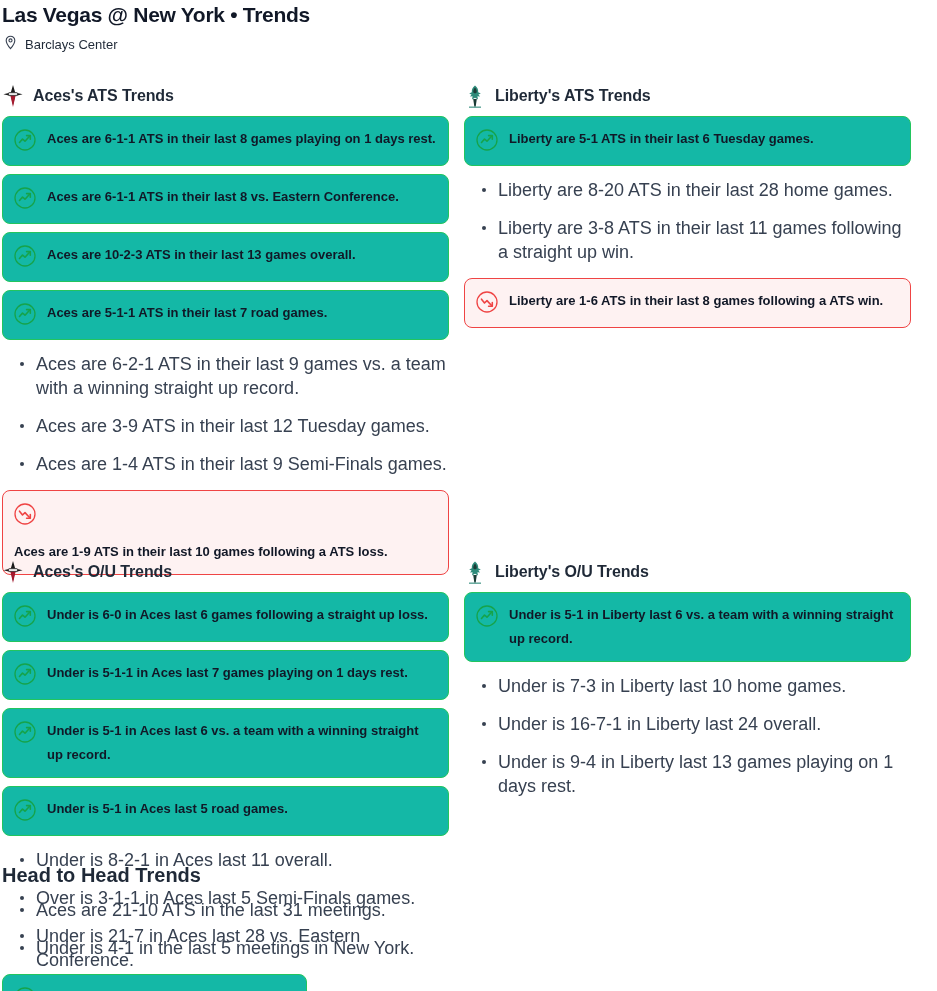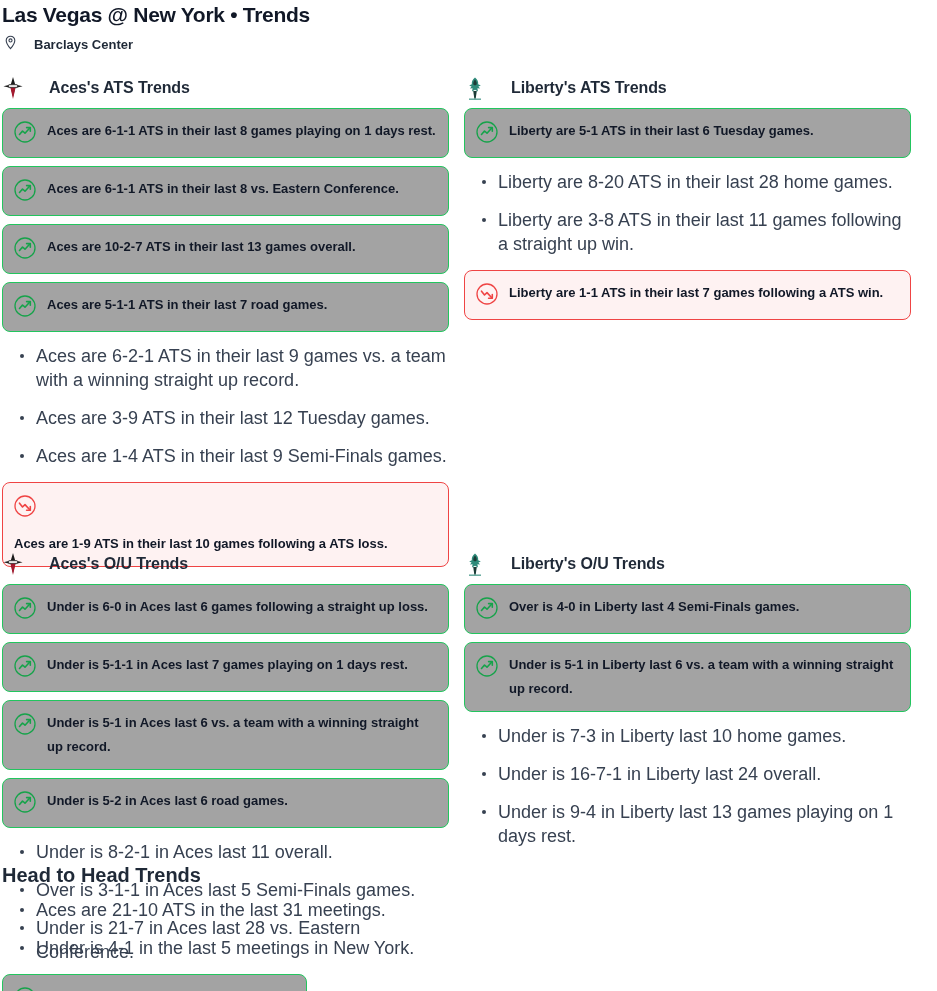--- a/index.html
+++ b/index.html
@@ -23,23 +23,22 @@
     font-weight: bold;
     color: #111827;
     letter-spacing: -0.3px;
     margin: 0;
     padding: 2px 0 0 2px;
     line-height: 26px;
   }
   .venue-row {
     display: flex;
     align-items: center;
-    gap: 17px;
+    gap: 8px;
     padding: 7px 0 0 4px;
-    font-weight: bold;
   }
   .venue-text {
     font-size: 13px;
     color: #1f2937;
     line-height: 16px;
   }
   .pin-icon { display:block; }
 
   
   .columns {
@@ -49,22 +48,22 @@
   .col {
     position: absolute;
     top: 0;
   }
   .col-left  { left: 2px;   width: 447px; }
   .col-right { left: 464px; width: 447px; }
 
   .section-head {
     display: flex;
     align-items: center;
-    gap: 25px;
-    margin: 8px 0 8px 0;
+    gap: 9px;
+    margin: 16px 0 8px 0;
     height: 24px;
   }
   .section-title {
     font-size: 16px;
     font-weight: bold;
     color: #1f2937;
     line-height: 20px;
     letter-spacing: -0.1px;
   }
 
@@ -75,21 +74,21 @@
   .card {
     display: flex;
     align-items: flex-start;
     gap: 11px;
     border-radius: 8px;
     padding: 10px 12px 10px 11px;
     margin-bottom: 8px;
   }
   .card.good {
     border: 1px solid #22c55e;
-    background: #a3a3a3;
+    background: #14b8a6;
   }
   .card.bad {
     border: 1px solid #ef4444;
     background: #fef2f2;
   }
   .card-text {
     font-size: 13px;
     font-weight: bold;
     color: #111827;
     line-height: 24px;
@@ -190,21 +189,21 @@
         <span class="card-text">Aces are 6-1-1 ATS in their last 8 vs. Eastern Conference.</span>
       </div>
       <div class="card good">
         <span class="card-icon">
           <svg width="22" height="22" viewBox="0 0 22 22">
               <circle cx="11" cy="11" r="10" fill="none" stroke="#16a34a" stroke-width="1.3"></circle>
               <polyline points="5.5,13.5 8.5,10 11,12.2 16,6.8" fill="none" stroke="#16a34a" stroke-width="1.6" stroke-linecap="round" stroke-linejoin="round"></polyline>
               <polyline points="12.6,6.6 16.3,6.6 16.3,10.2" fill="none" stroke="#16a34a" stroke-width="1.6" stroke-linecap="round" stroke-linejoin="round"></polyline>
             </svg>
         </span>
-        <span class="card-text">Aces are 10-2-7 ATS in their last 13 games overall.</span>
+        <span class="card-text">Aces are 10-2-3 ATS in their last 13 games overall.</span>
       </div>
       <div class="card good">
         <span class="card-icon">
           <svg width="22" height="22" viewBox="0 0 22 22">
               <circle cx="11" cy="11" r="10" fill="none" stroke="#16a34a" stroke-width="1.3"></circle>
               <polyline points="5.5,13.5 8.5,10 11,12.2 16,6.8" fill="none" stroke="#16a34a" stroke-width="1.6" stroke-linecap="round" stroke-linejoin="round"></polyline>
               <polyline points="12.6,6.6 16.3,6.6 16.3,10.2" fill="none" stroke="#16a34a" stroke-width="1.6" stroke-linecap="round" stroke-linejoin="round"></polyline>
             </svg>
         </span>
         <span class="card-text">Aces are 5-1-1 ATS in their last 7 road games.</span>
@@ -258,21 +257,21 @@
       </ul>
 
       <div class="card bad" style="margin-top:6px;">
         <span class="card-icon">
           <svg width="22" height="22" viewBox="0 0 22 22">
               <circle cx="11" cy="11" r="10" fill="none" stroke="#ef4444" stroke-width="1.3"></circle>
               <polyline points="5.5,8.2 8.5,12 11,9.6 16,15" fill="none" stroke="#ef4444" stroke-width="1.6" stroke-linecap="round" stroke-linejoin="round"></polyline>
               <polyline points="12.6,15.2 16.3,15.2 16.3,11.6" fill="none" stroke="#ef4444" stroke-width="1.6" stroke-linecap="round" stroke-linejoin="round"></polyline>
             </svg>
         </span>
-        <span class="card-text">Liberty are 1-1 ATS in their last 7 games following a ATS win.</span>
+        <span class="card-text">Liberty are 1-6 ATS in their last 8 games following a ATS win.</span>
       </div>
     </div>
 
     <div class="col col-left" style="top:476px;">
       <div class="section-head">
         <span class="logo">
           <svg class="logo" viewBox="0 0 22 24">
             <path d="M11 1 L13.2 8.4 L20.6 10.2 L13.2 12 L11 21 L8.8 12 L1.4 10.2 L8.8 8.4 Z" fill="#1b1b1b"></path>
             <path d="M11 10 L13.6 11.4 L11 23 L8.4 11.4 Z" fill="#a6192e"></path>
             <rect x="6.6" y="8.6" width="8.8" height="3" rx="0.6" fill="#e8e8e8" stroke="#1b1b1b" stroke-width="0.7"></rect>
@@ -312,21 +311,21 @@
         <span class="card-text">Under is 5-1 in Aces last 6 vs. a team with a winning straight up record.</span>
       </div>
       <div class="card good">
         <span class="card-icon">
           <svg width="22" height="22" viewBox="0 0 22 22">
               <circle cx="11" cy="11" r="10" fill="none" stroke="#16a34a" stroke-width="1.3"></circle>
               <polyline points="5.5,13.5 8.5,10 11,12.2 16,6.8" fill="none" stroke="#16a34a" stroke-width="1.6" stroke-linecap="round" stroke-linejoin="round"></polyline>
               <polyline points="12.6,6.6 16.3,6.6 16.3,10.2" fill="none" stroke="#16a34a" stroke-width="1.6" stroke-linecap="round" stroke-linejoin="round"></polyline>
             </svg>
         </span>
-        <span class="card-text">Under is 5-2 in Aces last 6 road games.</span>
+        <span class="card-text">Under is 5-1 in Aces last 5 road games.</span>
       </div>
 
       <ul class="trend-list list-gap-top">
         <li>Under is 8-2-1 in Aces last 11 overall.</li>
         <li>Over is 3-1-1 in Aces last 5 Semi-Finals games.</li>
         <li>Under is 21-7 in Aces last 28 vs. Eastern Conference.</li>
       </ul>
     </div>
 
     <div class="col col-right" style="top:476px;">
@@ -335,30 +334,20 @@
           <svg class="logo" viewBox="0 0 22 24">
             <path d="M11 1.5 C8.6 3.2 7.6 5.6 7.8 8.2 L5.2 9.6 L7.6 10.4 L6 12.6 L8.6 12.3 L8 15.6 L11 13.8 L14 15.6 L13.4 12.3 L16 12.6 L14.4 10.4 L16.8 9.6 L14.2 8.2 C14.4 5.6 13.4 3.2 11 1.5 Z" fill="#2e8b7a"></path>
             <path d="M11 3.4 C9.6 5 9.1 6.8 9.3 8.6 L11 9.6 L12.7 8.6 C12.9 6.8 12.4 5 11 3.4 Z" fill="#1b3b36"></path>
             <path d="M9.2 15 L12.8 15 L11.8 21.8 L11 23.4 L10.2 21.8 Z" fill="#1b3b36"></path>
             <rect x="5" y="22.6" width="12" height="1.1" fill="#2e8b7a"></rect>
           </svg>
         </span>
         <span class="section-title">Liberty's O/U Trends</span>
       </div>
 
-      <div class="card good">
-        <span class="card-icon">
-          <svg width="22" height="22" viewBox="0 0 22 22">
-              <circle cx="11" cy="11" r="10" fill="none" stroke="#16a34a" stroke-width="1.3"></circle>
-              <polyline points="5.5,13.5 8.5,10 11,12.2 16,6.8" fill="none" stroke="#16a34a" stroke-width="1.6" stroke-linecap="round" stroke-linejoin="round"></polyline>
-              <polyline points="12.6,6.6 16.3,6.6 16.3,10.2" fill="none" stroke="#16a34a" stroke-width="1.6" stroke-linecap="round" stroke-linejoin="round"></polyline>
-            </svg>
-        </span>
-        <span class="card-text">Over is 4-0 in Liberty last 4 Semi-Finals games.</span>
-      </div>
       <div class="card good">
         <span class="card-icon">
           <svg width="22" height="22" viewBox="0 0 22 22">
               <circle cx="11" cy="11" r="10" fill="none" stroke="#16a34a" stroke-width="1.3"></circle>
               <polyline points="5.5,13.5 8.5,10 11,12.2 16,6.8" fill="none" stroke="#16a34a" stroke-width="1.6" stroke-linecap="round" stroke-linejoin="round"></polyline>
               <polyline points="12.6,6.6 16.3,6.6 16.3,10.2" fill="none" stroke="#16a34a" stroke-width="1.6" stroke-linecap="round" stroke-linejoin="round"></polyline>
             </svg>
         </span>
         <span class="card-text">Under is 5-1 in Liberty last 6 vs. a team with a winning straight up record.</span>
       </div>

